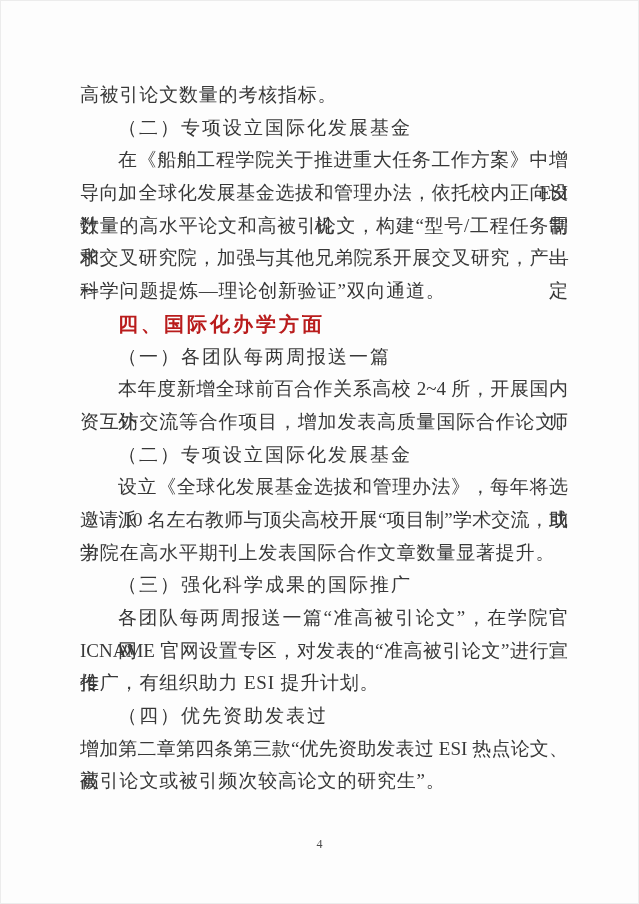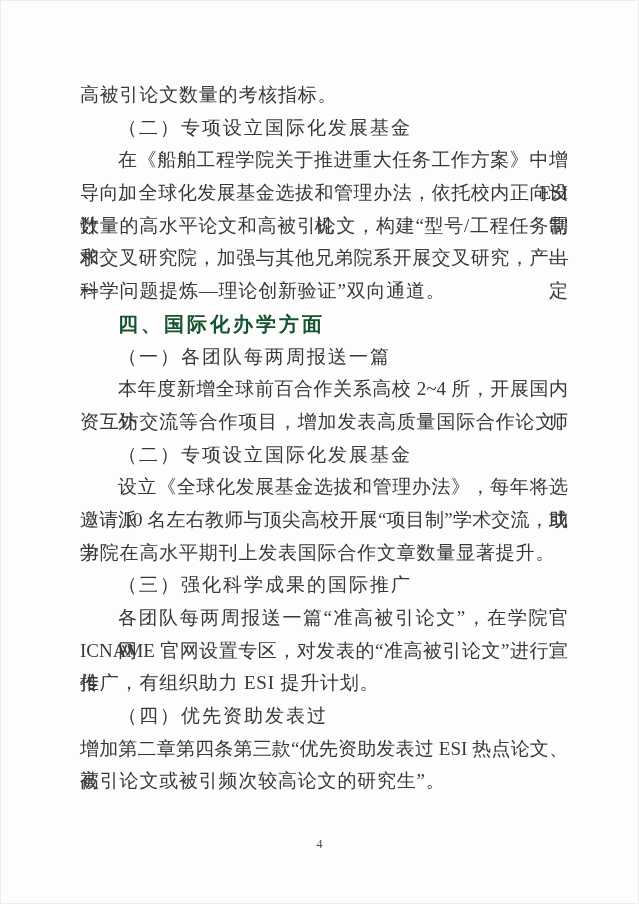--- a/index.html
+++ b/index.html
@@ -42,21 +42,21 @@
     padding-left: 38px;
   }
   .line.subheading {
     letter-spacing: 2px;
   }
   .line.heading {
     font-family: "Liberation Sans", sans-serif;
     font-weight: bold;
     font-size: 20px;
     letter-spacing: 3px;
-    color: #14532d;
+    color: #b91c1c;
   }
   .footer {
     position: absolute;
     left: 0;
     top: 836px;
     width: 100%;
     text-align: center;
     font-size: 12px;
     line-height: 14px;
     color: #4a4a4a;

